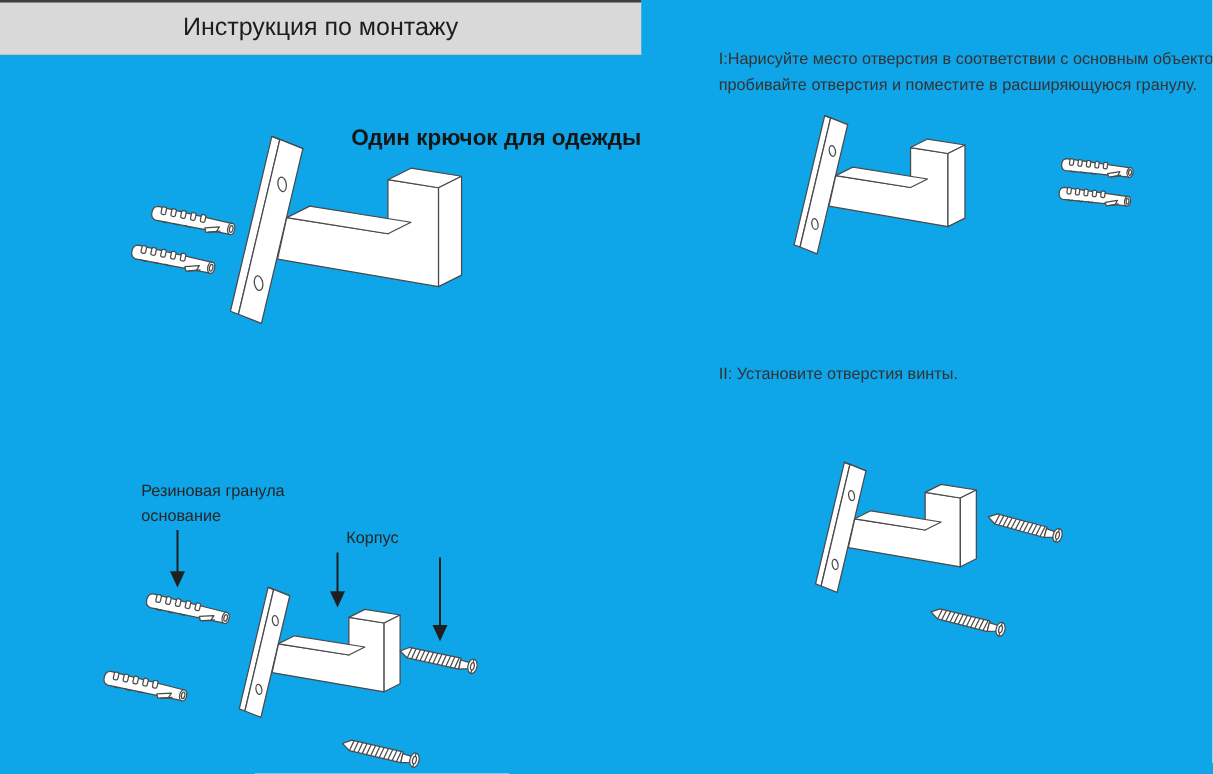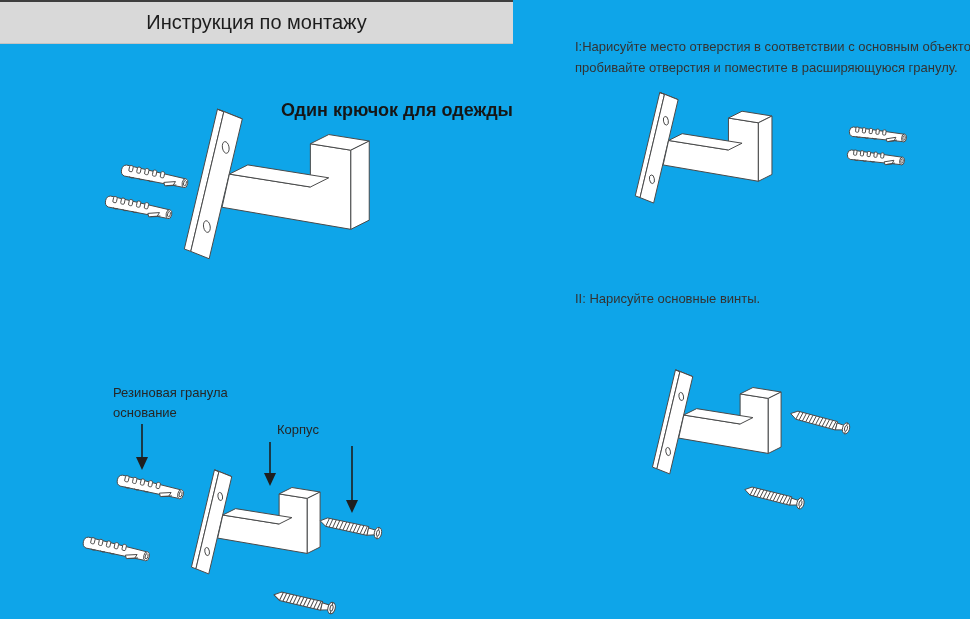--- a/index.html
+++ b/index.html
@@ -115,21 +115,21 @@
     <div class="step-line">пробивайте отверстия и поместите в расширяющуюся гранулу.</div>
   </div>
 
   <svg id="svgC" class="illus" width="345" height="150" viewBox="0 0 345 150">
     <use href="#g-hook" transform="translate(21,-3) scale(0.68)"></use>
     <use href="#g-anchor" transform="translate(249,38) rotate(7) scale(0.68)"></use>
     <use href="#g-anchor" transform="translate(247,61) rotate(7) scale(0.68)"></use>
   </svg>
 
   <div class="step" id="step2">
-    <div class="step-line">II: Нарисуйте основные винты.</div>
+    <div class="step-line">II: Установите отверстия винты.</div>
   </div>
 
   <svg id="svgD" class="illus" width="330" height="190" viewBox="0 0 330 190">
     <use href="#g-hook" transform="translate(19,10) scale(0.64)"></use>
     <use href="#g-screw" transform="translate(171,55) rotate(15) scale(0.64)"></use>
     <use href="#g-screw" transform="translate(125,131) rotate(14) scale(0.64)"></use>
   </svg>
 
 </div>
 

